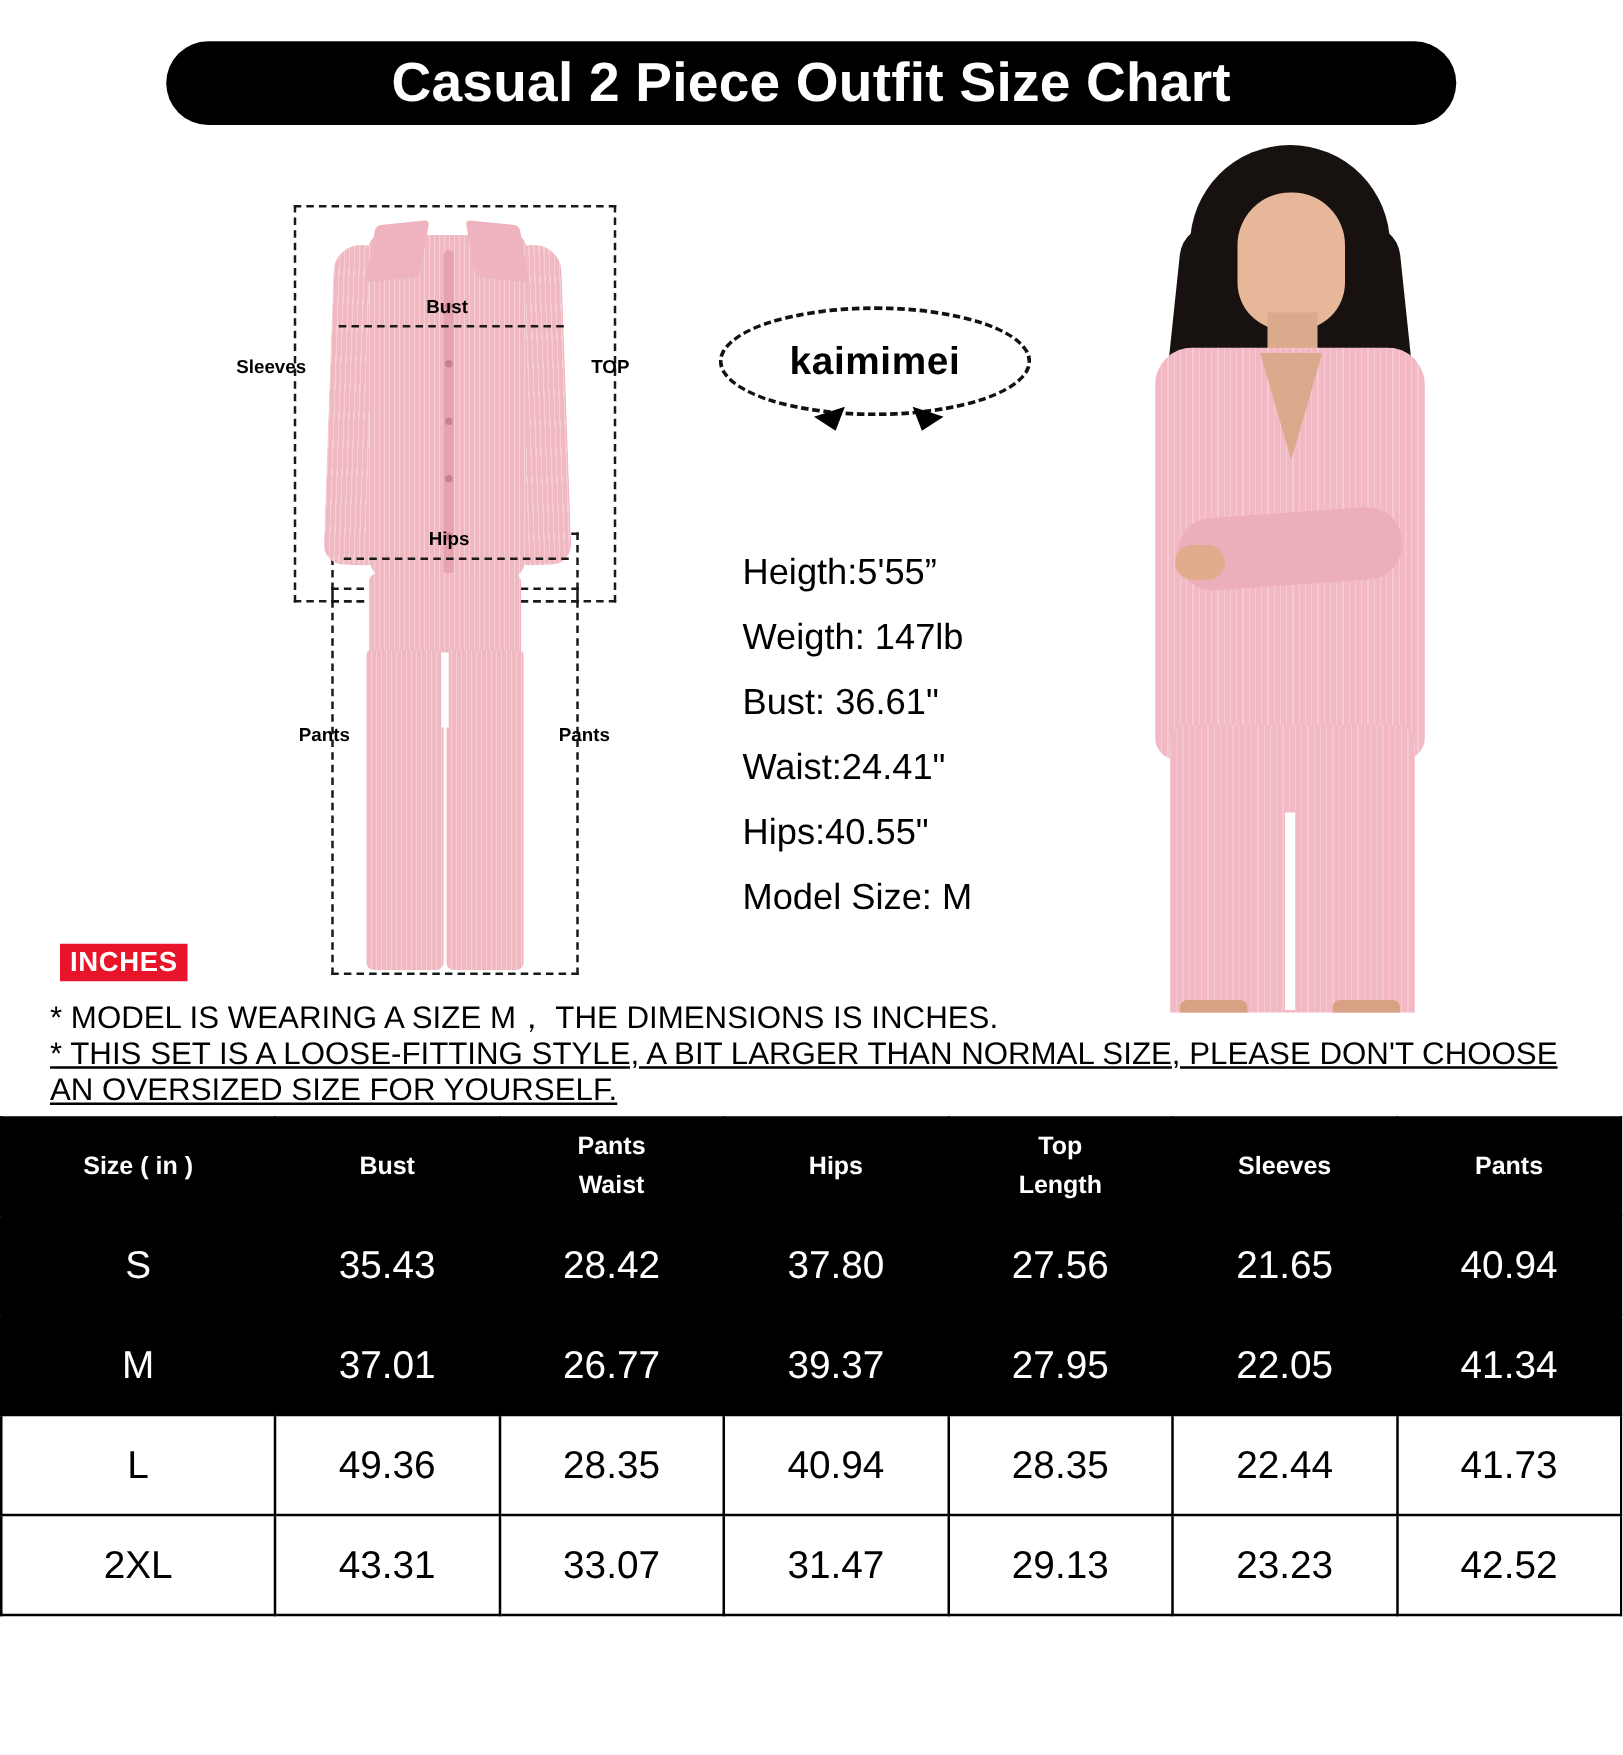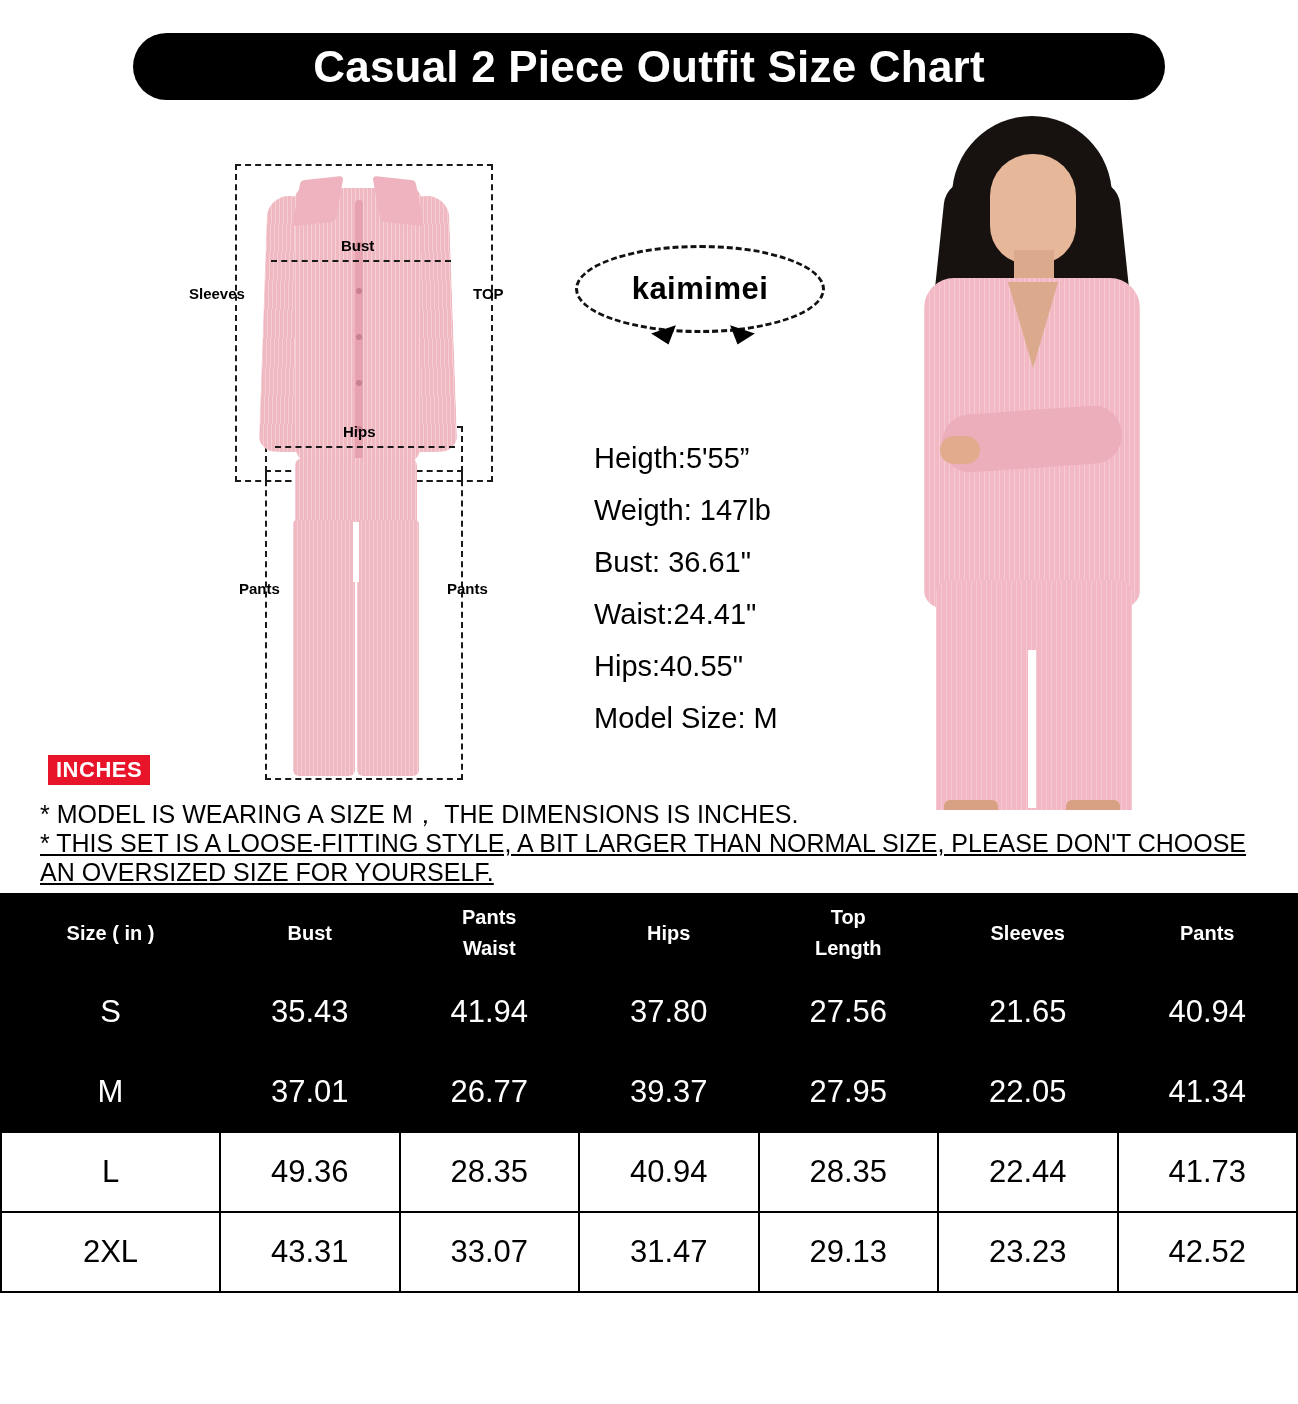--- a/index.html
+++ b/index.html
@@ -469,21 +469,21 @@
         </th>
         <th>
           <span>Pants</span>
         </th>
       </tr>
     </thead>
     <tbody>
       <tr class="dark">
         <td>S</td>
         <td>35.43</td>
-        <td>41.94</td>
+        <td>28.42</td>
         <td>37.80</td>
         <td>27.56</td>
         <td>21.65</td>
         <td>40.94</td>
       </tr>
       <tr class="dark">
         <td>M</td>
         <td>37.01</td>
         <td>26.77</td>
         <td>39.37</td>

